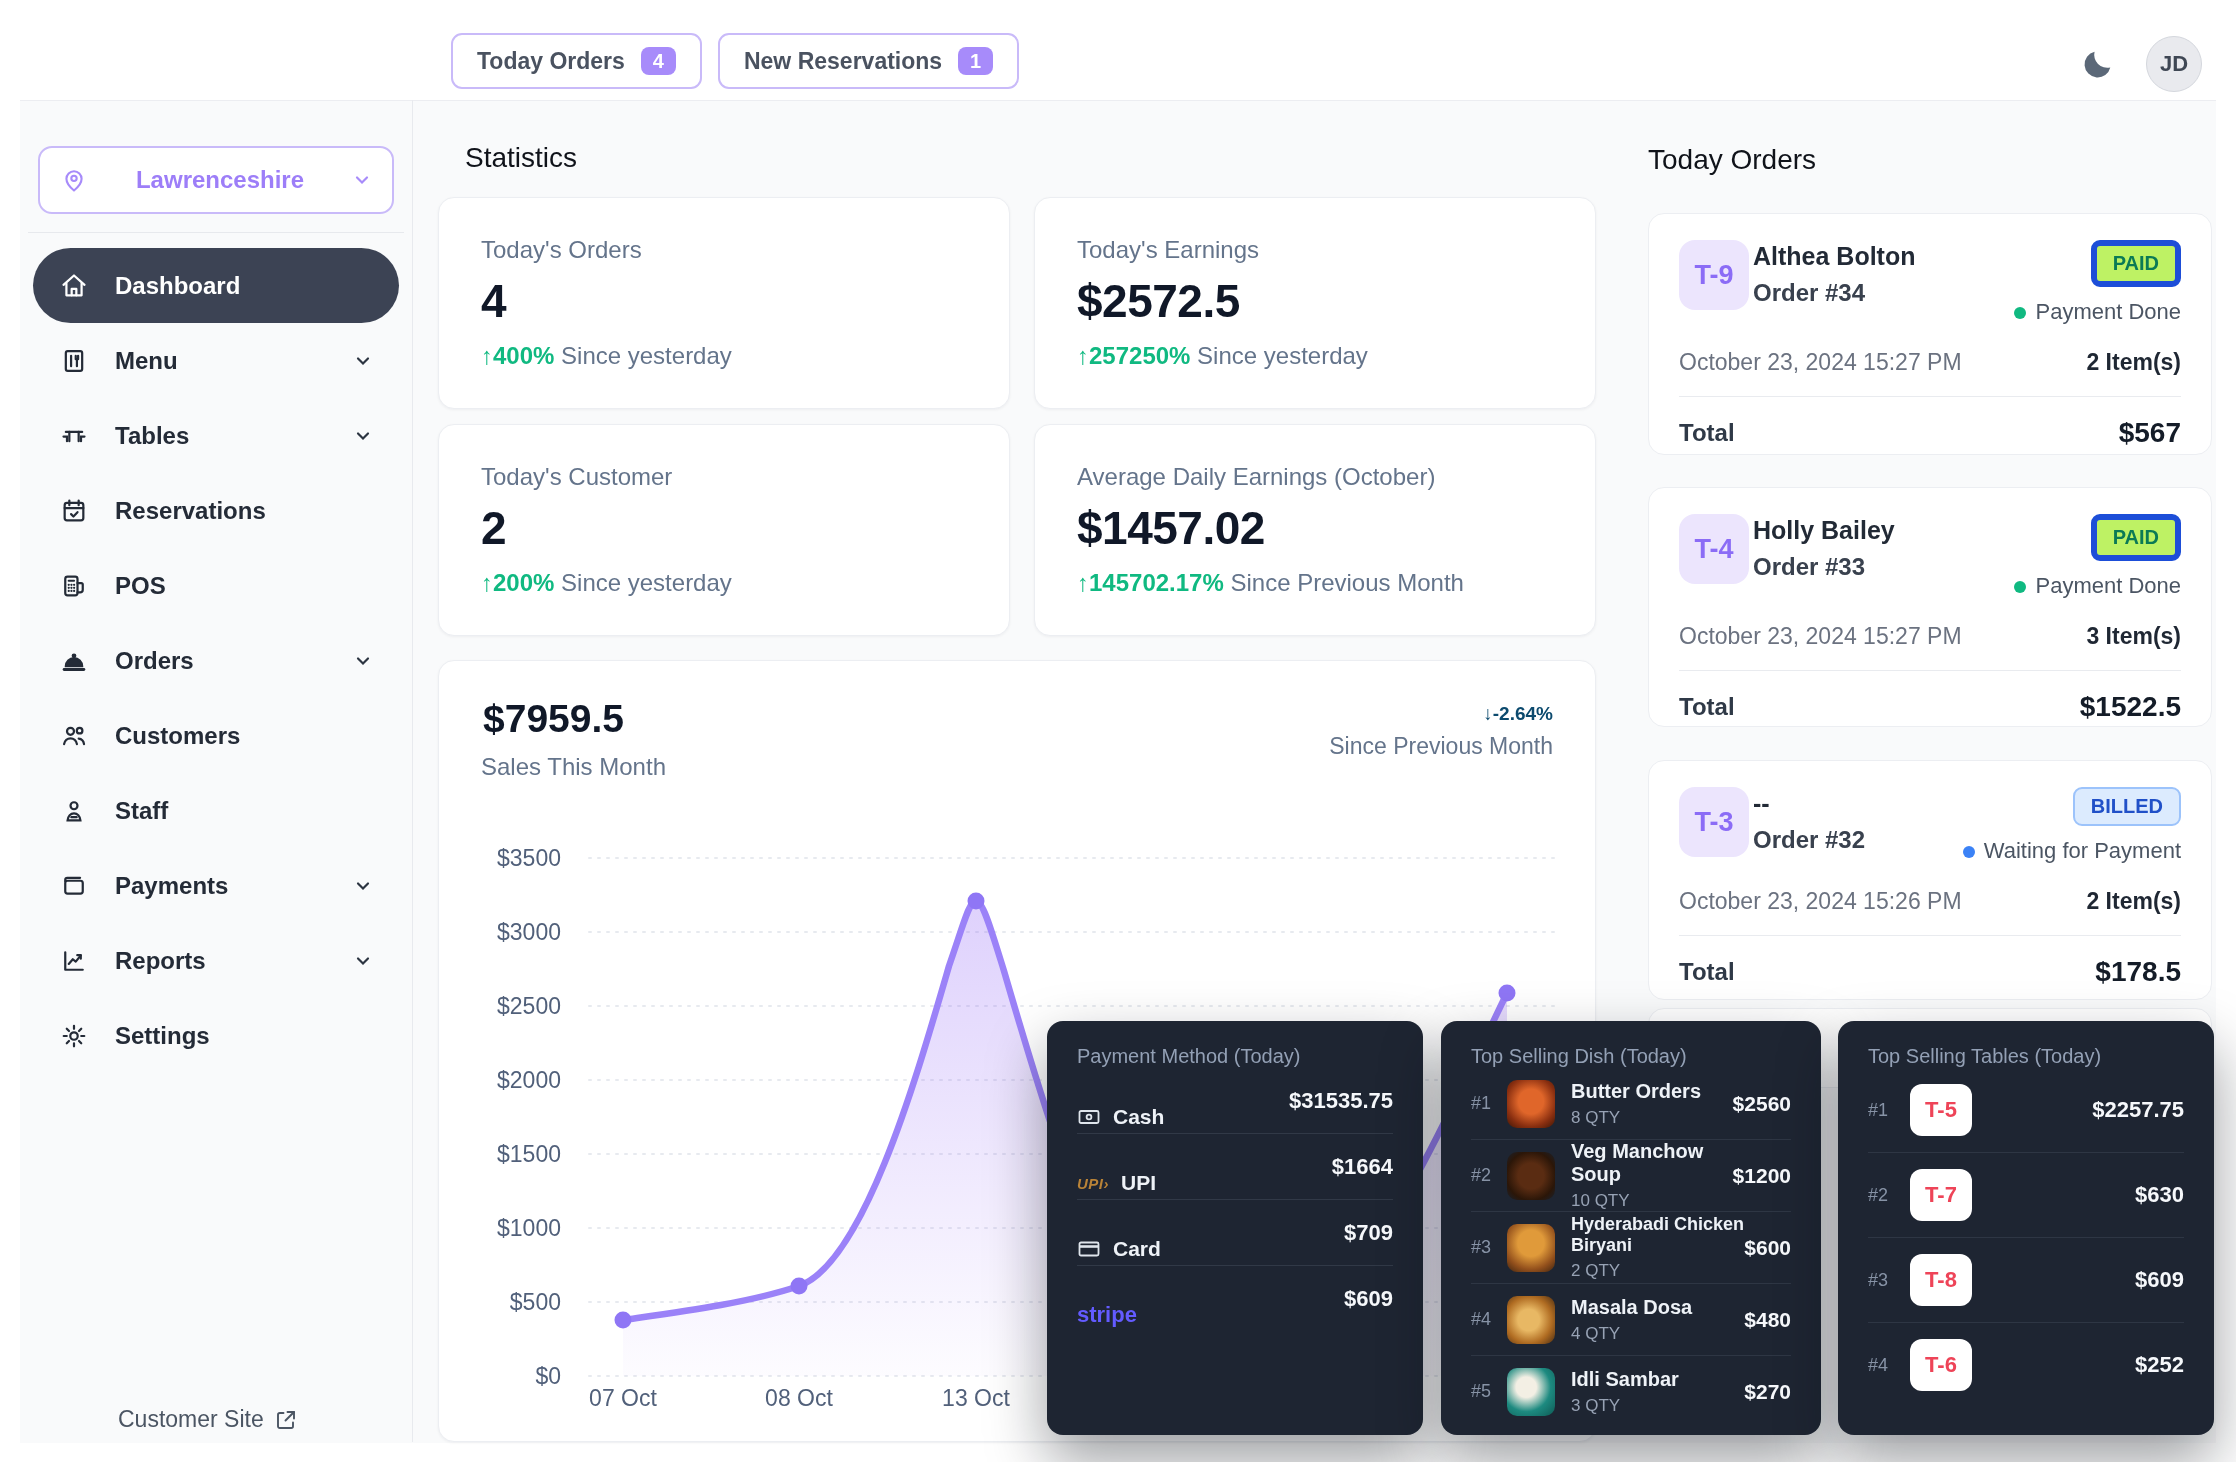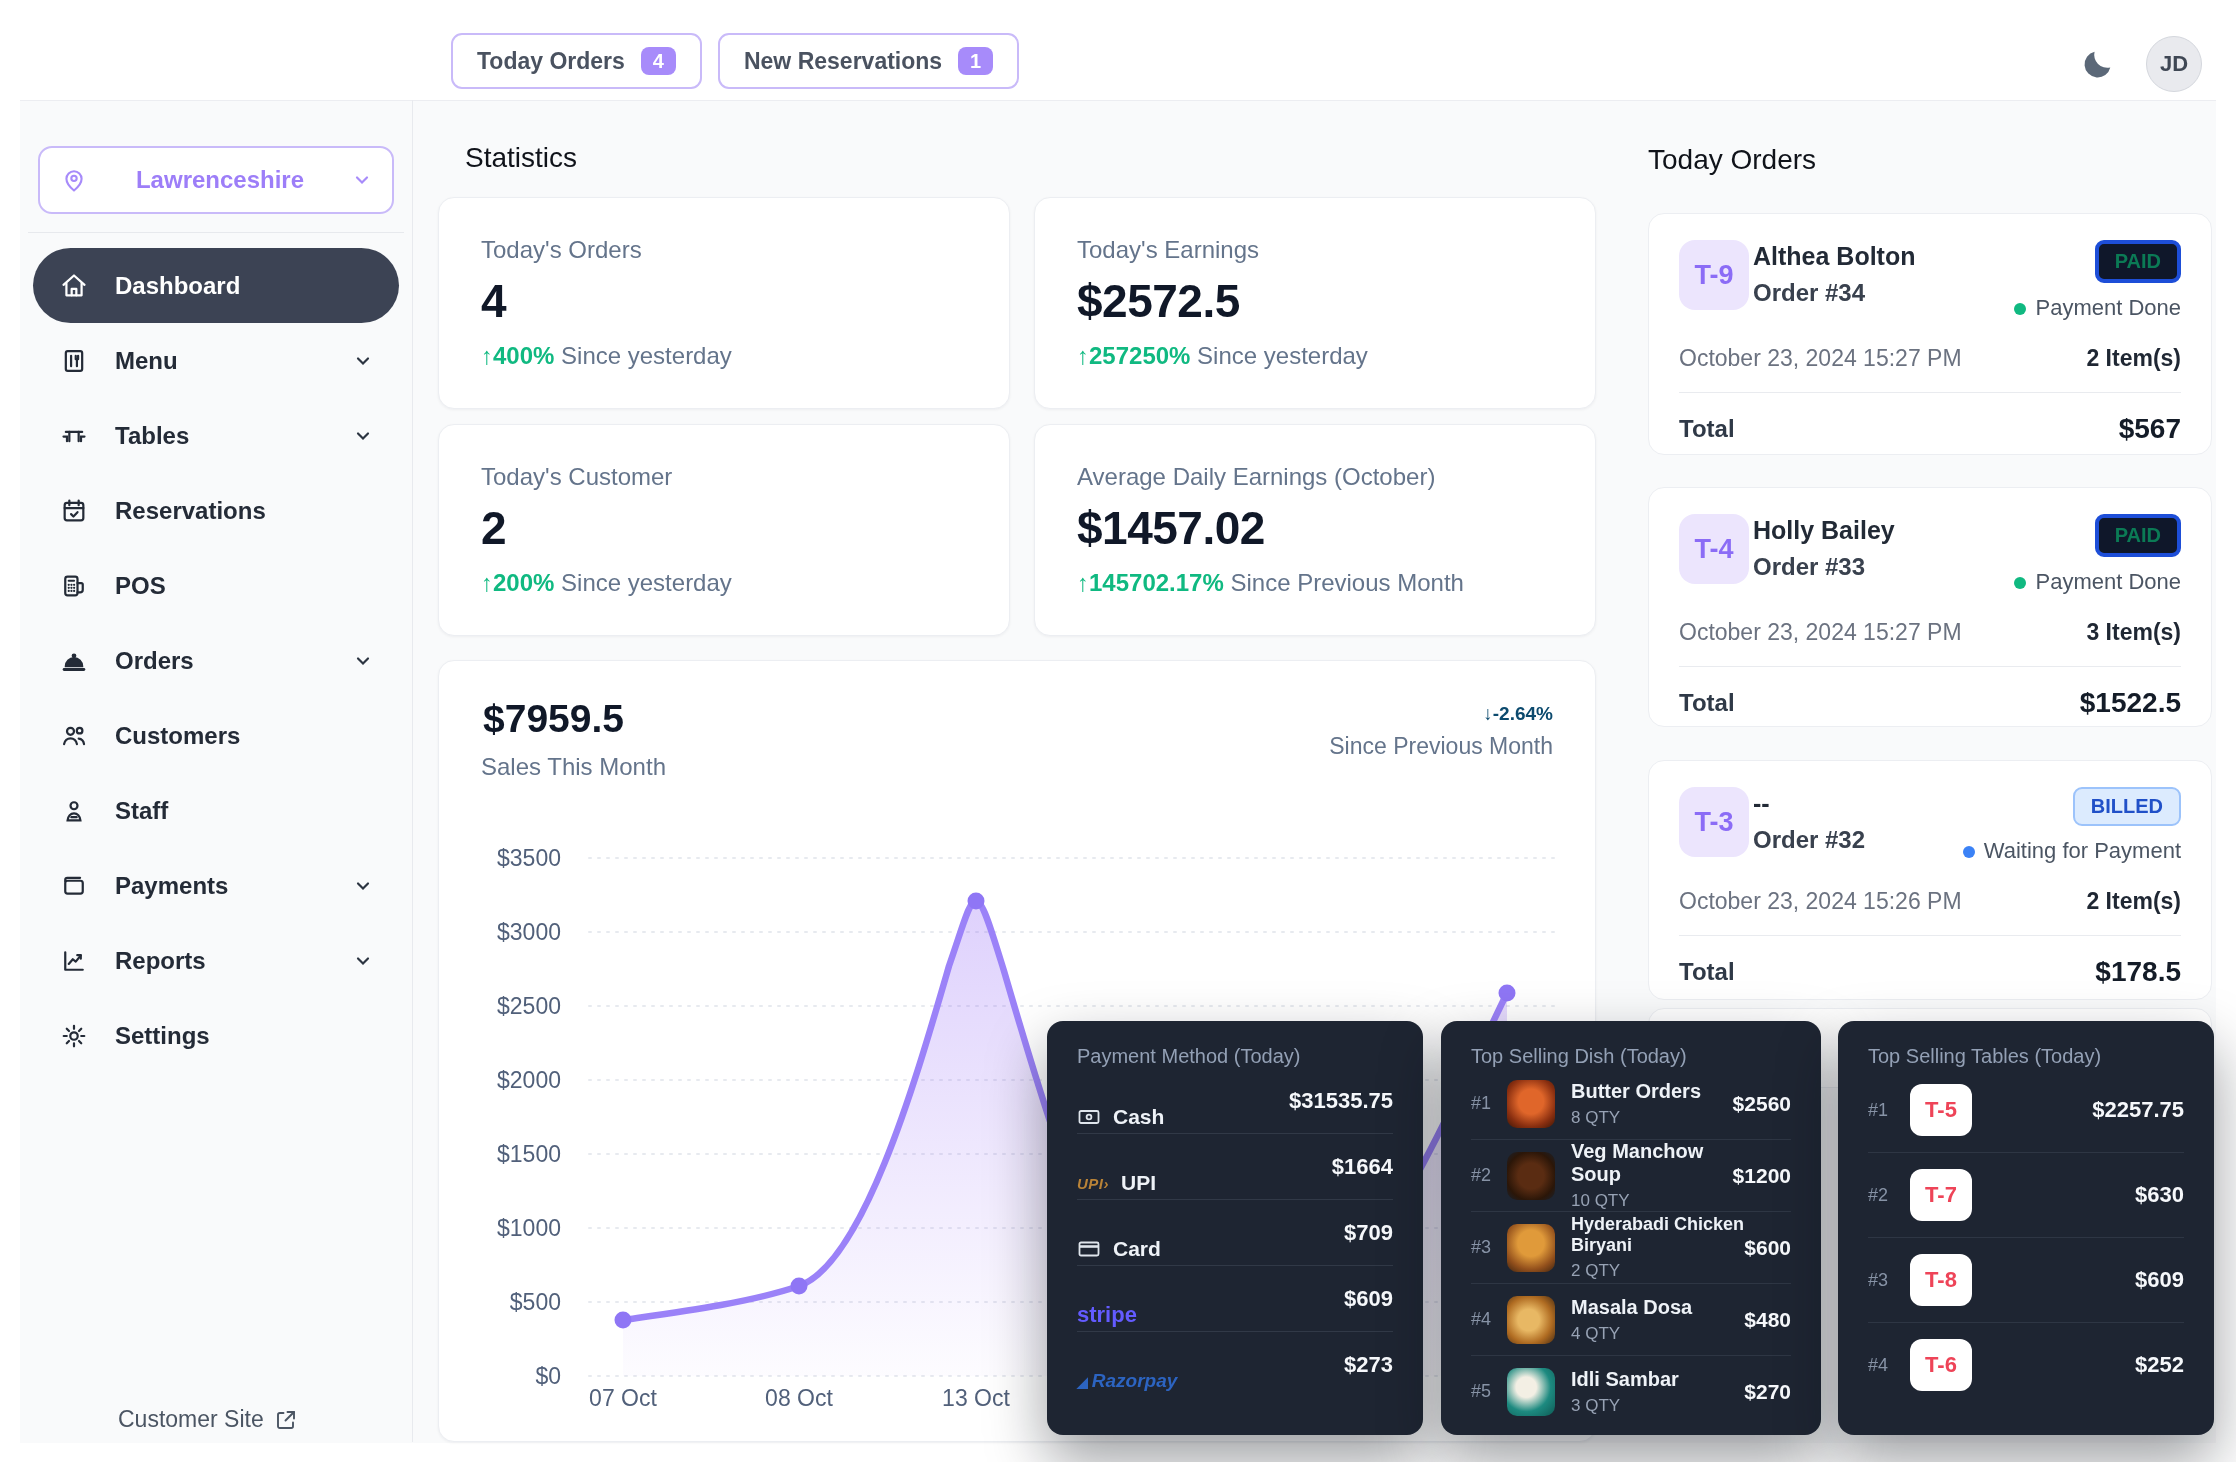--- a/index.html
+++ b/index.html
@@ -61,21 +61,21 @@
   .ocard{position:absolute;left:1648px;width:564px;background:#fff;border:1px solid #eceef2;
         border-radius:16px;padding:26px 30px;box-sizing:border-box;cursor:pointer;}
   .oc-top{display:flex;}
   .tbadge{width:70px;height:70px;border-radius:16px;background:#ece5fd;color:#8b6cf6;
         display:flex;align-items:center;justify-content:center;font-weight:700;font-size:27px;flex:none;}
   .oc-names{margin-left:4px;padding-top:2px;}
   .oc-name{font-size:25px;font-weight:700;color:#222a36;}
   .oc-no{font-size:24px;font-weight:600;color:#39414e;margin-top:8px;}
   .oc-right{margin-left:auto;text-align:right;}
   .pill{display:inline-block;font-size:20px;font-weight:700;padding:6px 16px;border-radius:9px;}
-  .pill.paid{background:#0f172a;border:4px solid #1d4ed8;color:#0b7a55;}
+  .pill.paid{background:#bef264;border:6px solid #1d4ed8;color:#0b7a55;}
   .pill.billed{background:#dcebfe;border:2px solid #9cc3fb;color:#2050c8;}
   .oc-pay{margin-top:12px;font-size:22px;color:#4b5563;white-space:nowrap;}
   .dot{display:inline-block;width:12px;height:12px;border-radius:50%;margin-right:9px;}
   .dot.green{background:#10b981;}
   .dot.blue{background:#3b82f6;}
   .oc-meta{display:flex;justify-content:space-between;margin-top:24px;font-size:23px;color:#6b7280;}
   .oc-items{color:#1f2733;font-weight:700;}
   .oc-div{height:1px;background:#e9ebef;margin:20px 0;}
   .oc-total{display:flex;justify-content:space-between;align-items:center;}
   .oc-total-label{font-size:24px;font-weight:600;color:#2f3947;}
@@ -490,26 +490,20 @@
           <span>Card</span>
         </span>
       <span class="prow-amt">$709</span>
     </div>
     <div class="prow">
       <span class="prow-label">
           <span class="stripe-logo">stripe</span>
         </span>
       <span class="prow-amt">$609</span>
     </div>
-    <div class="prow">
-      <span class="prow-label">
-          <span class="rzp"><span class="rzp-tri">◢</span><span>Razorpay</span></span>
-        </span>
-      <span class="prow-amt">$273</span>
-    </div>
   </div>
 
   <div class="dpanel" style="left:1441px;width:380px;">
     <div class="dp-title">Top Selling Dish (Today)</div>
     <div class="drow">
       <span class="drank">#1</span>
       <span class="dthumb thumb-1"></span>
       <span class="dinfo">
           <div class="dname">Butter Orders</div>
           <div class="dqty">8 QTY</div>

